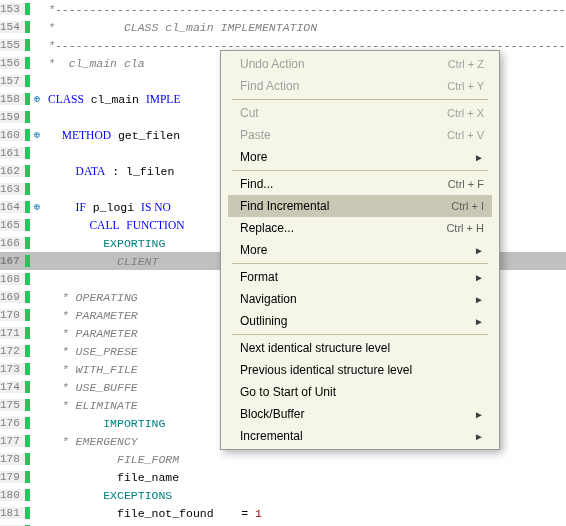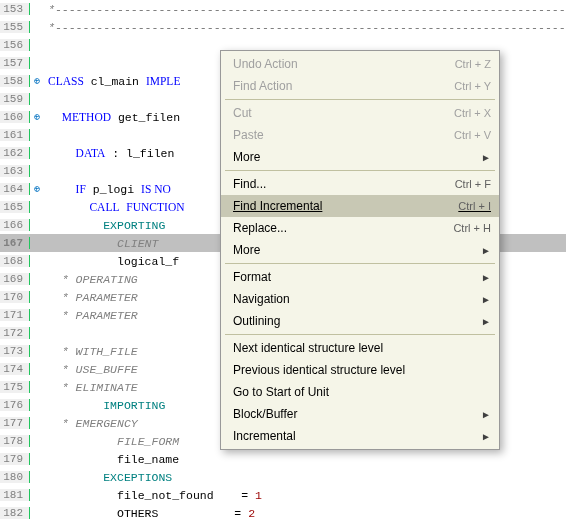--- a/index.html
+++ b/index.html
@@ -32,21 +32,21 @@
 
     .line-number {
       width: 30px;
       min-width: 30px;
       text-align: right;
       padding-right: 6px;
       color: #808080;
       font-size: 11px;
       user-select: none;
       background: #f0f0f0;
-      border-right: 1px solid #22c55e;
+      border-right: 5px solid #22c55e;
     }
 
     .line-fold {
       width: 14px;
       min-width: 14px;
       text-align: center;
       color: #808080;
       font-size: 10px;
       user-select: none;
     }
@@ -66,21 +66,21 @@
     
     .context-menu {
       position: absolute;
       top: 50px;
       left: 220px;
       width: 280px;
       background: #f5f5e8;
       border: 1px solid #999;
       box-shadow: 3px 3px 8px rgba(0,0,0,0.3);
       z-index: 100;
-      padding: 2px 0;
+      padding: 2px 7px;
     }
 
     .menu-item {
       display: flex;
       justify-content: space-between;
       align-items: center;
       padding: 3px 8px 3px 12px;
       height: 22px;
       cursor: pointer;
       color: #000000;
@@ -108,44 +108,49 @@
       margin: 2px 4px;
     }
 
     .menu-item .arrow {
       color: #404040;
       font-size: 10px;
     }
 
     .menu-item.find-incremental {
       background: #c8c8b8;
-      text-decoration: underline;
     }
   </style>
 </head>
 <body>
 
 <div class="code-editor">
 
   <div class="code-line normal-bg">
     <span class="line-number">153</span>
     <span class="line-fold"> </span>
     <span class="line-content comment">*-----------------------------------------------------------------------------------*</span>
   </div>
 
+  <div class="code-line normal-bg">
+    <span class="line-number">154</span>
+    <span class="line-fold"> </span>
+    <span class="line-content comment">*&nbsp;&nbsp;&nbsp;&nbsp;&nbsp;&nbsp;&nbsp;&nbsp;&nbsp; CLASS cl_main IMPLEMENTATION &nbsp;&nbsp;&nbsp;&nbsp;&nbsp;&nbsp;&nbsp;&nbsp;</span>
+  </div>
 
   <div class="code-line normal-bg">
     <span class="line-number">155</span>
     <span class="line-fold"> </span>
     <span class="line-content comment">*-----------------------------------------------------------------------------------*</span>
   </div>
 
   <div class="code-line normal-bg">
     <span class="line-number">156</span>
     <span class="line-fold"> </span>
+    <span class="line-content comment">*&nbsp; cl_main cla</span>
   </div>
 
   <div class="code-line normal-bg">
     <span class="line-number">157</span>
     <span class="line-fold"> </span>
     <span class="line-content"></span>
   </div>
 
   <div class="code-line normal-bg">
     <span class="line-number">158</span>
@@ -203,41 +208,41 @@
 
   <div class="code-line highlighted-line">
     <span class="line-number" style="background:#c0c0c0;font-weight:bold;">167</span>
     <span class="line-fold"> </span>
     <span class="line-content comment">&nbsp;&nbsp;&nbsp;&nbsp;&nbsp;&nbsp;&nbsp;&nbsp;&nbsp;&nbsp;<em>CLIENT</em></span>
   </div>
 
   <div class="code-line normal-bg">
     <span class="line-number">168</span>
     <span class="line-fold"> </span>
-    <span class="line-content">&nbsp;&nbsp;&nbsp;&nbsp;&nbsp;&nbsp;&nbsp;&nbsp;&nbsp;&nbsp;logical_f</span>
   </div>
 
   <div class="code-line normal-bg">
     <span class="line-number">169</span>
     <span class="line-fold"> </span>
     <span class="line-content comment">&nbsp;&nbsp;*&nbsp;<em>OPERATING</em></span>
   </div>
   <div class="code-line normal-bg">
     <span class="line-number">170</span>
     <span class="line-fold"> </span>
     <span class="line-content comment">&nbsp;&nbsp;*&nbsp;<em>PARAMETER</em></span>
   </div>
   <div class="code-line normal-bg">
     <span class="line-number">171</span>
     <span class="line-fold"> </span>
     <span class="line-content comment">&nbsp;&nbsp;*&nbsp;<em>PARAMETER</em></span>
   </div>
   <div class="code-line normal-bg">
     <span class="line-number">172</span>
     <span class="line-fold"> </span>
+    <span class="line-content comment">&nbsp;&nbsp;*&nbsp;<em>USE_PRESE</em></span>
   </div>
   <div class="code-line normal-bg">
     <span class="line-number">173</span>
     <span class="line-fold"> </span>
     <span class="line-content comment">&nbsp;&nbsp;*&nbsp;<em>WITH_FILE</em></span>
   </div>
   <div class="code-line normal-bg">
     <span class="line-number">174</span>
     <span class="line-fold"> </span>
     <span class="line-content comment">&nbsp;&nbsp;*&nbsp;<em>USE_BUFFE</em></span>

